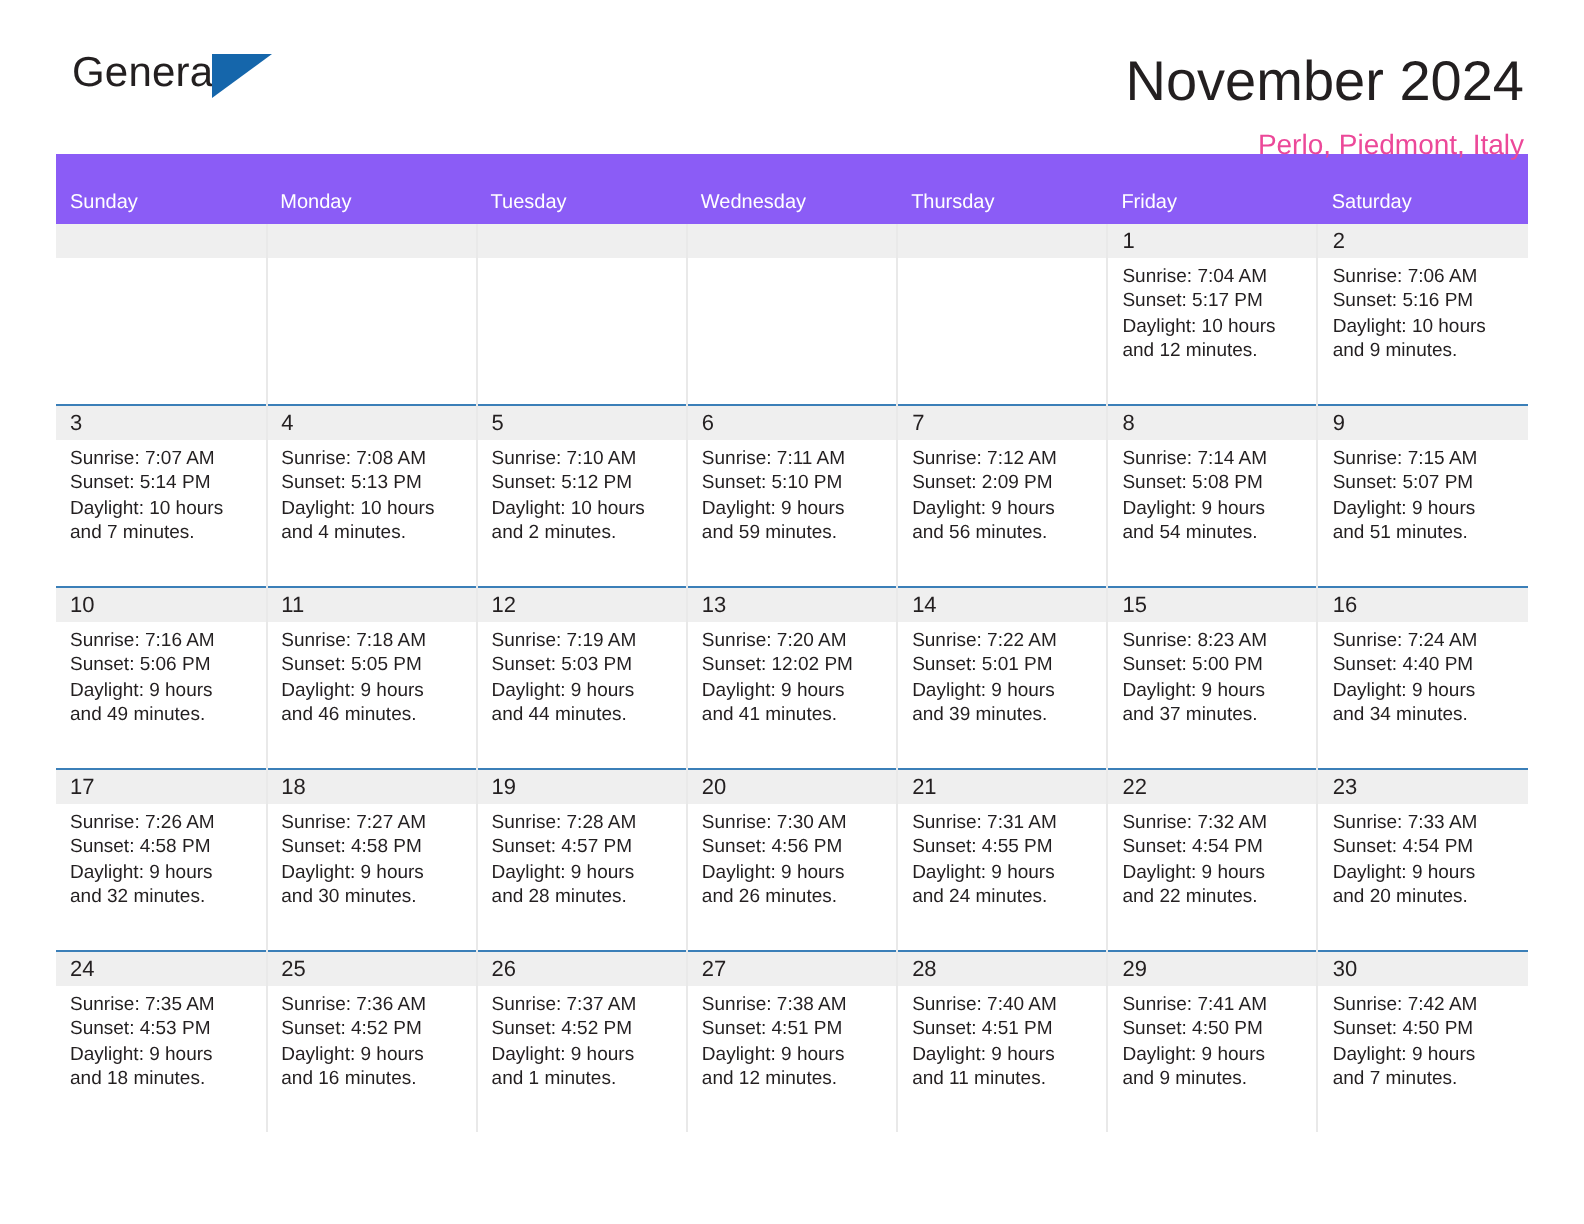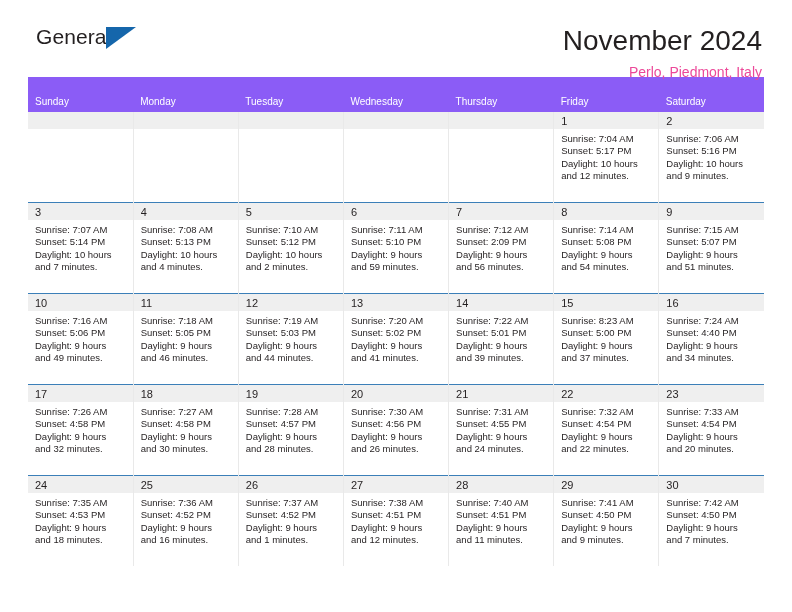--- a/index.html
+++ b/index.html
@@ -290,21 +290,21 @@
               <div>Sunrise: 7:19 AM</div>
               <div>Sunset: 5:03 PM</div>
               <div>Daylight: 9 hours</div>
               <div>and 44 minutes.</div>
             </div>
           </td>
           <td>
             <div class="daynum">13</div>
             <div class="cell-body">
               <div>Sunrise: 7:20 AM</div>
-              <div>Sunset: 5:02 PM</div>
+              <div>Sunset: 12:02 PM</div>
               <div>Daylight: 9 hours</div>
               <div>and 41 minutes.</div>
             </div>
           </td>
           <td>
             <div class="daynum">14</div>
             <div class="cell-body">
               <div>Sunrise: 7:22 AM</div>
               <div>Sunset: 5:01 PM</div>
               <div>Daylight: 9 hours</div>

